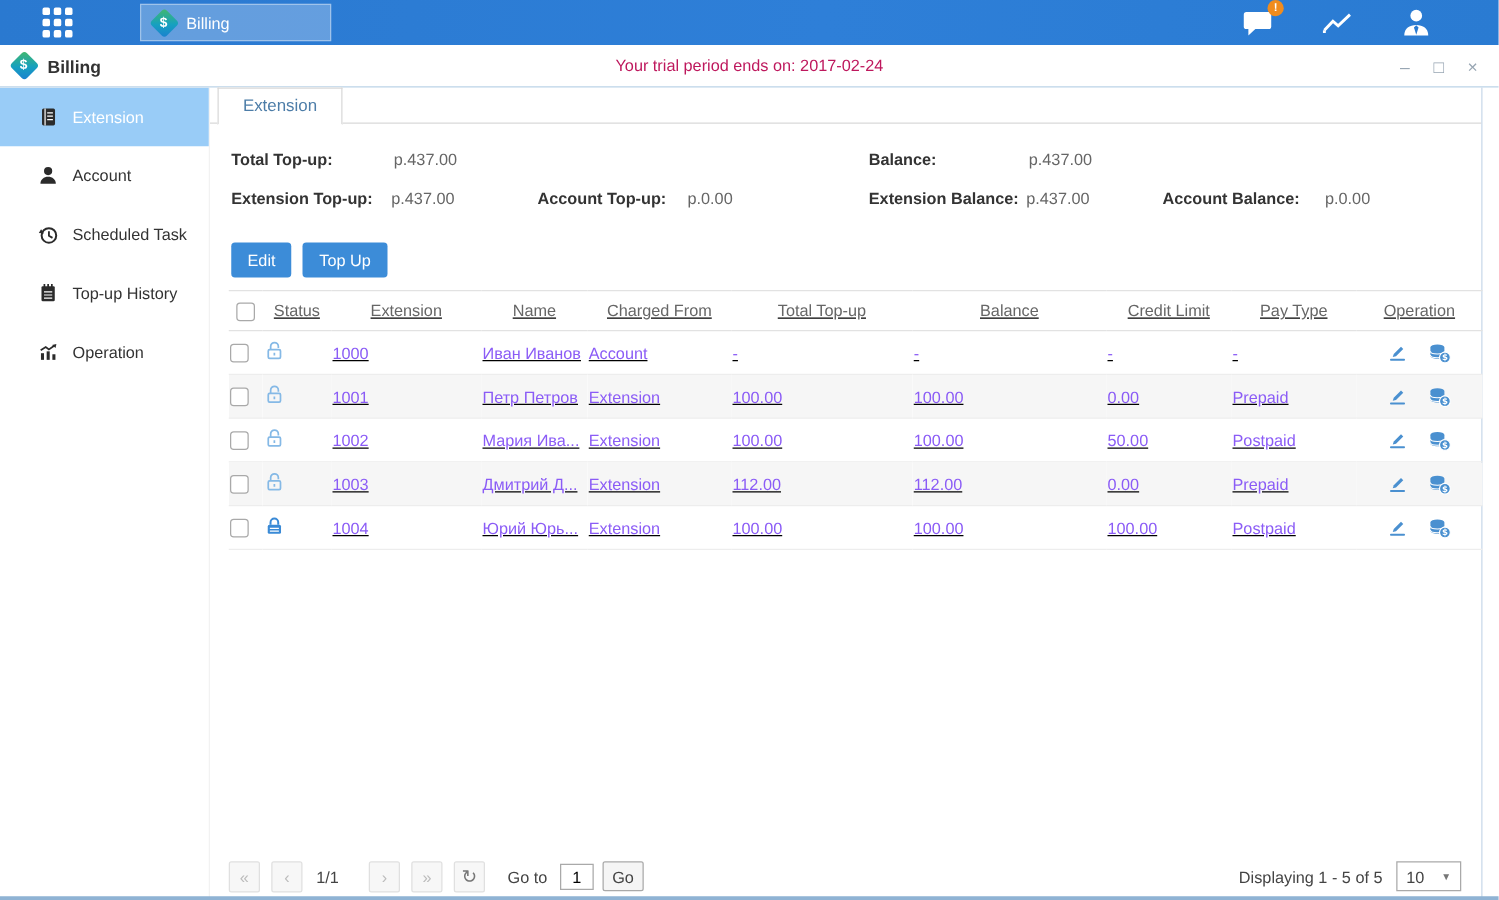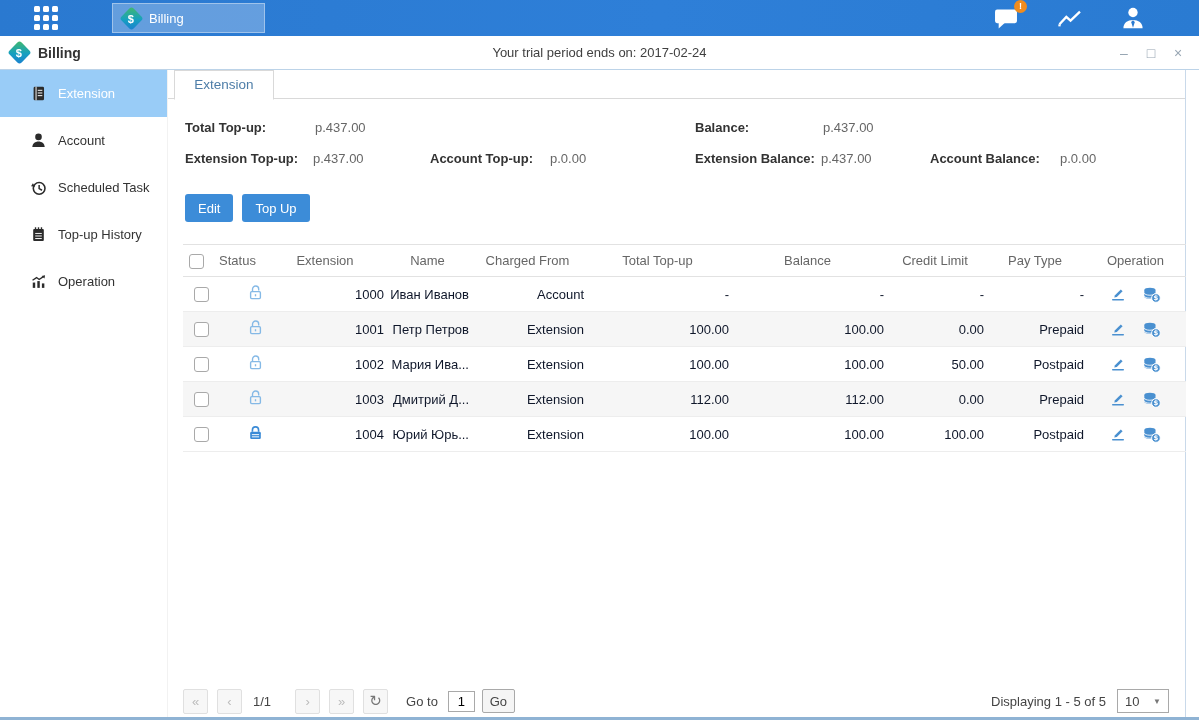--- a/index.html
+++ b/index.html
@@ -22,21 +22,21 @@
     display:flex; align-items:center; justify-content:center; }
   .diamond i { transform:rotate(-45deg); color:#fff; font-style:normal; font-weight:bold; font-size:11px; }
   .topbar-right { margin-left:auto; display:flex; align-items:center; gap:38px; padding-right:54px; }
   .tb-icon { position:relative; display:flex; cursor:pointer; }
   .badge { position:absolute; top:-7px; right:-8px; width:13px; height:13px; background:#f08c1e;
     border-radius:50%; color:#fff; font-size:9px; font-weight:bold; text-align:center; line-height:13px; }
   
   .titlebar { height:34px; border-bottom:1px solid #bcd3e8; display:flex; align-items:center; position:relative; background:#fff; }
   .title-left { display:flex; align-items:center; gap:10px; padding-left:11px; z-index:2; }
   .title-left .app-title { font-weight:bold; font-size:14px; color:#333; }
-  .trial { position:absolute; left:0; right:0; text-align:center; color:#404040; font-size:13px; }
+  .trial { position:absolute; left:0; right:0; text-align:center; color:#be185d; font-size:13px; }
   .win-controls { margin-left:auto; display:flex; gap:11px; padding-right:13px; color:#98a6b3; z-index:2; }
   .win-controls span { width:16px; text-align:center; font-size:14px; cursor:pointer; line-height:16px; }
   
   .body-row { display:flex; height:650px; }
   .sidebar { width:168px; flex:none; border-right:1px solid #f2f2f2; }
   .side-item { height:47px; display:flex; align-items:center; gap:11px; padding-left:30px;
     font-size:13px; color:#333; cursor:pointer; }
   .side-item.active { background:#99ccf7; color:#fff; }
   .content { position:relative; width:1018px; flex:none; border-right:1px solid #c9d9ea; }
   
@@ -46,24 +46,24 @@
     font-size:13.5px; color:#4d7da8; cursor:pointer; }
   
   .summary span { position:absolute; font-size:13px; white-space:nowrap; }
   .s-label { font-weight:bold; color:#333; }
   .s-value { color:#666; }
   
   .actions { position:absolute; top:124px; left:17px; display:flex; gap:9px;align-items:center; }
   .btn-blue { height:28px; background:#3c8cd8; color:#fff; border:none; border-radius:3px;
     font-size:13px; padding:0 13px; cursor:pointer; font-family:inherit; }
   
-  table { position:absolute; top:174px; left:15px; width:1003px; border-collapse:collapse; table-layout:fixed; }
+  table { position:absolute; top:162px; left:15px; width:1003px; border-collapse:collapse; table-layout:fixed;text-decoration:underline; }
   thead th { height:32px; font-weight:normal; font-size:13px; color:#666; text-align:center;
     border-top:1px solid #e2e2e2; border-bottom:1px solid #e2e2e2; }
-  tbody td { height:35px; font-size:13px; color:#0f172a; text-align:right;
+  tbody td { height:35px; font-size:13px; color:#8b5cf6; text-align:left;
     border-bottom:1px solid #ededed; overflow:hidden; white-space:nowrap; }
   tbody tr:nth-child(even) { background:#f6f6f6; }
   .checkbox { width:15px; height:15px; border:1px solid #a9a9a9; border-radius:3px; background:#fff;
     display:inline-block; vertical-align:middle; cursor:pointer; }
   .op-icons { display:flex; justify-content:center; align-items:center; gap:16px; }
   .op-icons svg { cursor:pointer; }
   
   .footer { position:absolute; top:616px; left:15px; right:16px; height:30px;
     display:flex; align-items:center; font-size:13px; color:#444; }
   .pg-btn { width:25px; height:25px; background:#f7f7f7; border:1px solid #e0e0e0; border-radius:2px;

